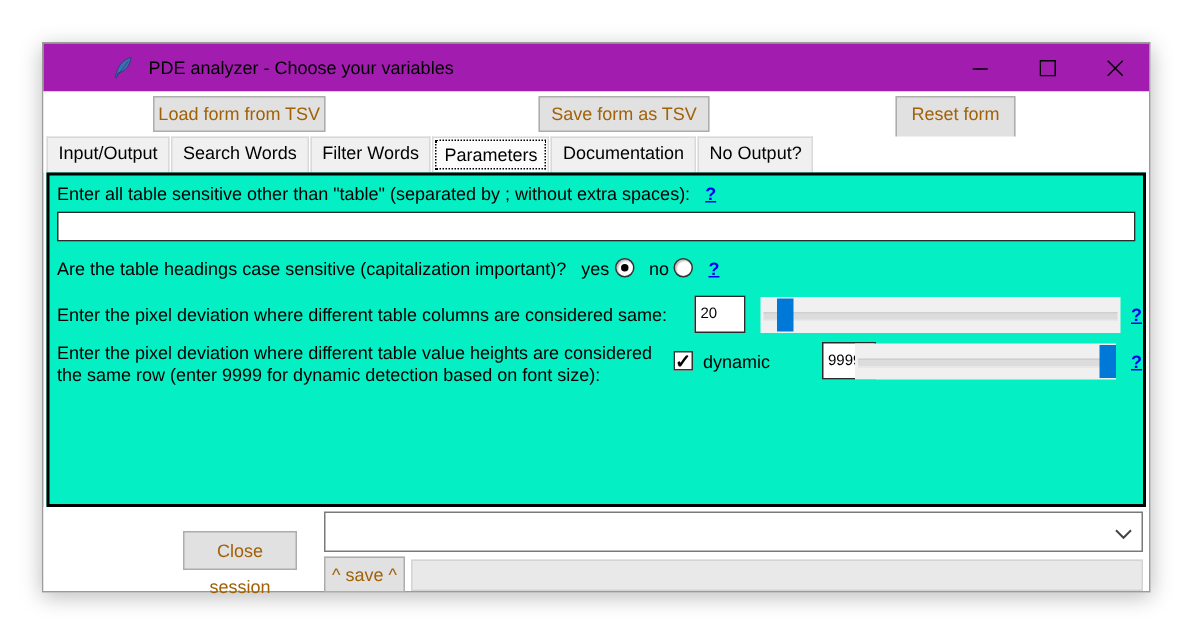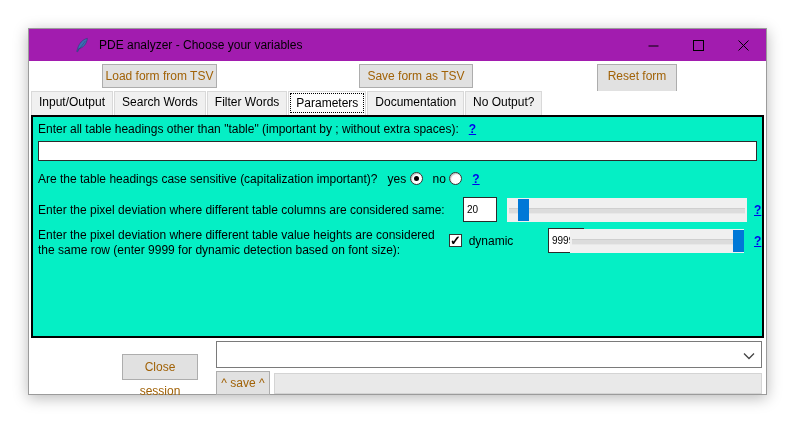--- a/index.html
+++ b/index.html
@@ -86,21 +86,21 @@
     <div class="tab">Search Words</div>
     <div class="tab">Filter Words</div>
     <div class="tab selected">Parameters</div>
     <div class="tab">Documentation</div>
     <div class="tab">No Output?</div>
   </div>
 
   <div class="panel" id="teal-panel" style="background: rgb(5, 239, 197);">
 
     <span class="lbl" style="left:5px;top:5px;">
-      <span>Enter all table headings other than "table" (important by ; without extra spaces):</span>&nbsp;&nbsp;
+      <span>Enter all table sensitive other than "table" (separated by ; without extra spaces):</span>&nbsp;&nbsp;
       <span class="help">?</span>
     </span>
     <input class="entry" style="left: 5px; top: 24px; width: 719px;" type="text" value="">
 
     <span class="lbl" style="left:5px;top:55px;">
       <span>Are the table headings case sensitive (capitalization important)?</span>&nbsp;&nbsp;
       <span>yes</span>
       <span class="radio checked"></span>&nbsp;&nbsp;
       <span>no</span>
       <span class="radio"></span>&nbsp;&nbsp;

